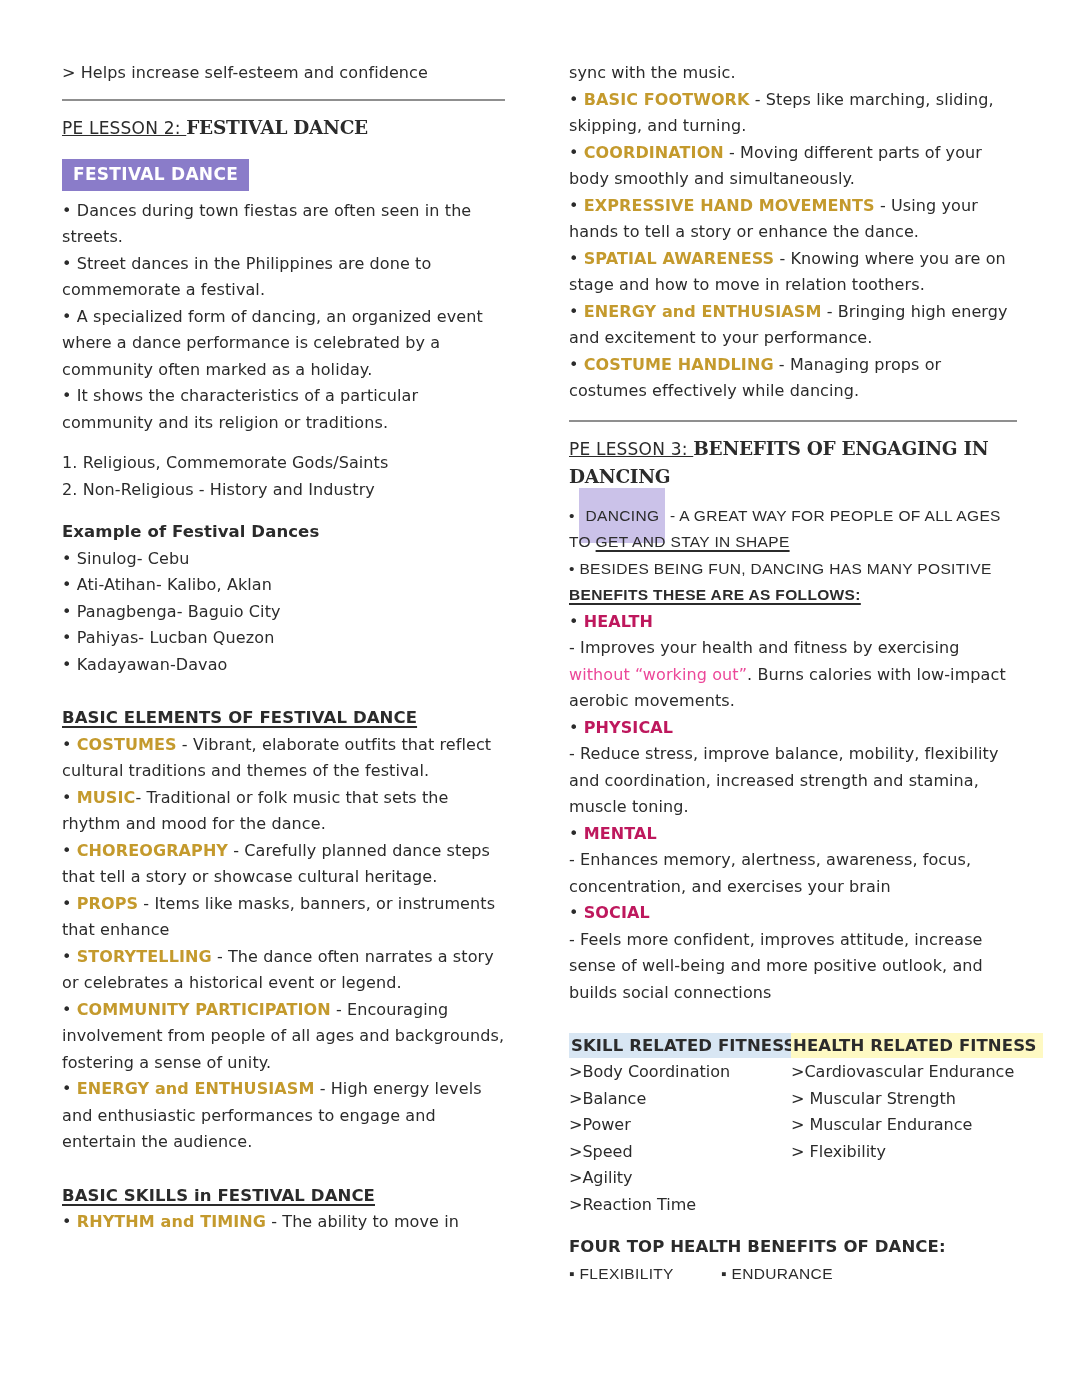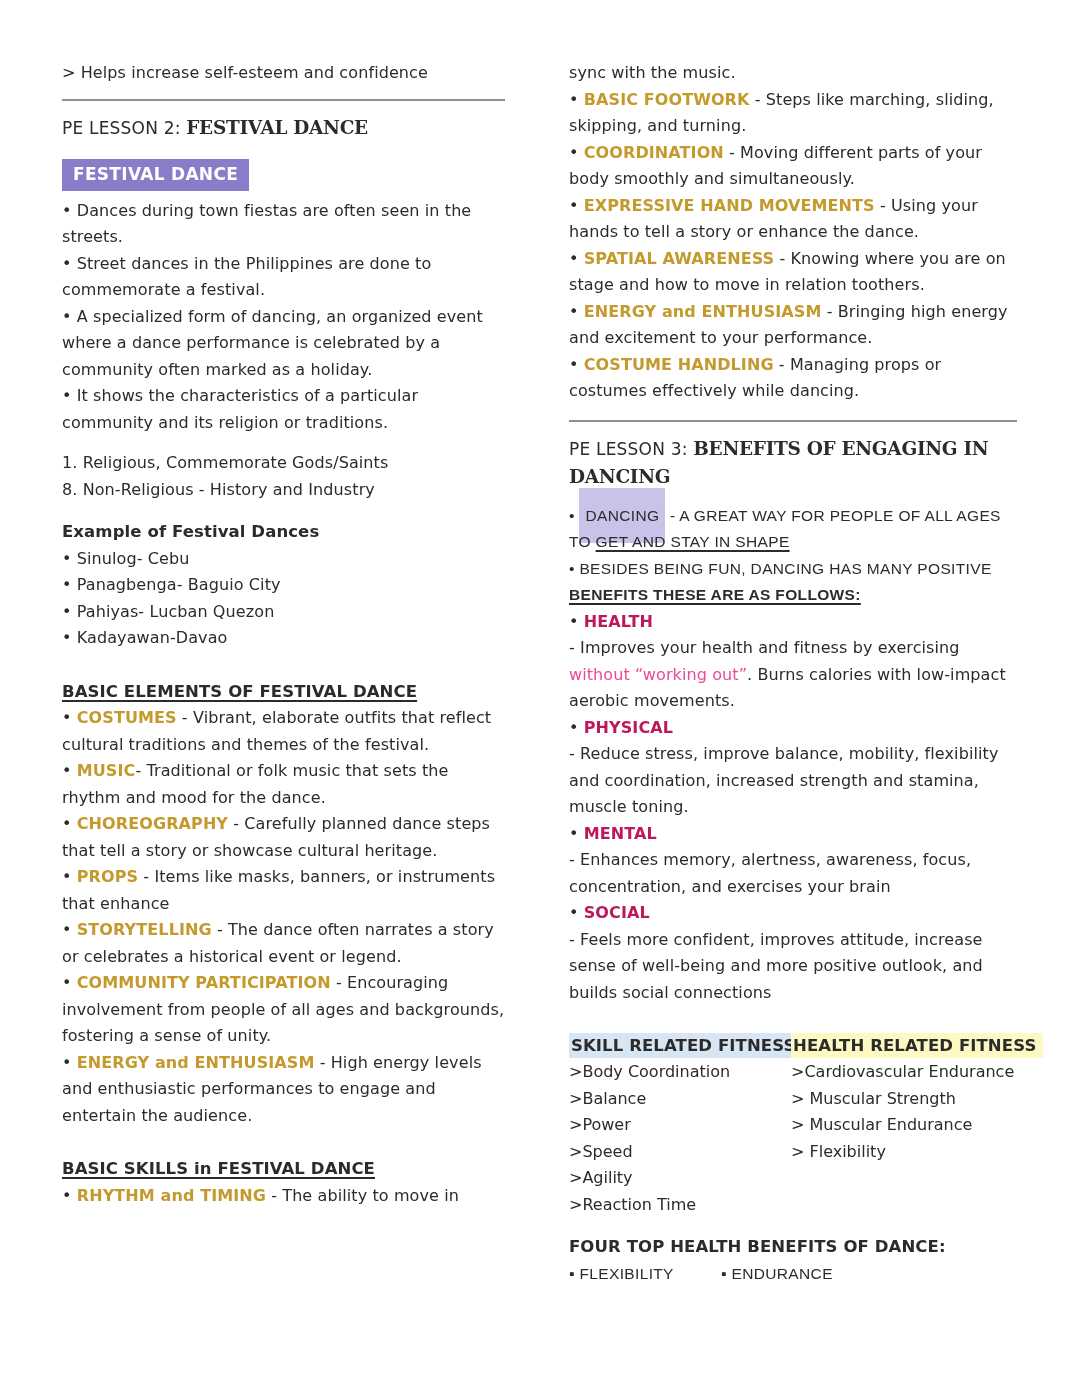--- a/index.html
+++ b/index.html
@@ -24,21 +24,21 @@
   .seg-k { color:#c49a2d; font-weight:700;margin-top:48px; }
   .seg-p { color:#be185d; font-weight:700; }
   .seg-r { color:#ec4899; }
   .seg-u { text-decoration:underline; text-decoration-thickness:1.5px; text-underline-offset:3px; }
   .seg-bu { font-weight:700; text-decoration:underline; text-decoration-thickness:2px; text-underline-offset:3px; }
   .seg-hl { background:#cbc2e9; padding:19px 6px; }
 
   .rule { border-top:2px solid #8f8f8f; height:0; }
 
   .lesson-heading { margin:0; font-size:17px; line-height:28px; }
-  .lesson-heading .prefix { letter-spacing:0.2px; }
+  .lesson-heading .prefix { letter-spacing:0.2px;text-decoration:underline; }
   .lesson-heading .title {
     font-family:"DejaVu Serif",serif; font-weight:bold; font-size:18.5px; letter-spacing:-0.3px;
   }
 
   .tag-line { line-height:0; }
   .tag {
     display:inline-block; background:#8a7cc9; color:#ffffff;
     font-weight:700; font-size:17px; line-height:1; padding:7px 11px 8px; letter-spacing:0.3px;
   }
 
@@ -65,24 +65,25 @@
       <p class="lesson-heading"><span class="prefix">PE LESSON 2: </span><span class="title">FESTIVAL DANCE</span></p>
       <div class="gap" style="height: 17px;"></div>
       <div class="tag-line"><span class="tag">FESTIVAL DANCE</span></div>
       <div class="gap" style="height: 7px;"></div>
       <p class="para"><span class="seg-t">• Dances during town fiestas are often seen in the streets.</span></p>
       <p class="para"><span class="seg-t">• Street dances in the Philippines are done to commemorate a festival.</span></p>
       <p class="para"><span class="seg-t">• A specialized form of dancing, an organized event where a dance performance is celebrated by a community often marked as a holiday.</span></p>
       <p class="para"><span class="seg-t">• It shows the characteristics of a particular community and its religion or traditions.</span></p>
       <div class="gap" style="height: 14px;"></div>
       <p class="para"><span class="seg-t">1. Religious, Commemorate Gods/Saints</span></p>
-      <p class="para"><span class="seg-t">8. Non-Religious - History and Industry</span></p>
+      <p class="para"><span class="seg-t">2. Non-Religious - History and Industry</span></p>
       <div class="gap" style="height: 16px;"></div>
       <p class="para bold"><span class="seg-t">Example of Festival Dances</span></p>
       <p class="para"><span class="seg-t">• Sinulog- Cebu</span></p>
+      <p class="para"><span class="seg-t">• Ati-Atihan- Kalibo, Aklan</span></p>
       <p class="para"><span class="seg-t">• Panagbenga- Baguio City</span></p>
       <p class="para"><span class="seg-t">• Pahiyas- Lucban Quezon</span></p>
       <p class="para"><span class="seg-t">• Kadayawan-Davao</span></p>
       <div class="gap" style="height: 27px;"></div>
       <p class="para bold-underline"><span class="seg-t">BASIC ELEMENTS OF FESTIVAL DANCE</span></p>
       <p class="para"><span class="seg-t">• </span><span class="seg-k">COSTUMES</span><span class="seg-t"> - Vibrant, elaborate outfits that reflect cultural traditions and themes of the festival.</span></p>
       <p class="para"><span class="seg-t">• </span><span class="seg-k">MUSIC</span><span class="seg-t">- Traditional or folk music that sets the rhythm and mood for the dance.</span></p>
       <p class="para"><span class="seg-t">• </span><span class="seg-k">CHOREOGRAPHY</span><span class="seg-t"> - Carefully planned dance steps that tell a story or showcase cultural heritage.</span></p>
       <p class="para"><span class="seg-t">• </span><span class="seg-k">PROPS</span><span class="seg-t"> - Items like masks, banners, or instruments that enhance</span></p>
       <p class="para"><span class="seg-t">• </span><span class="seg-k">STORYTELLING</span><span class="seg-t"> - The dance often narrates a story or celebrates a historical event or legend.</span></p>

